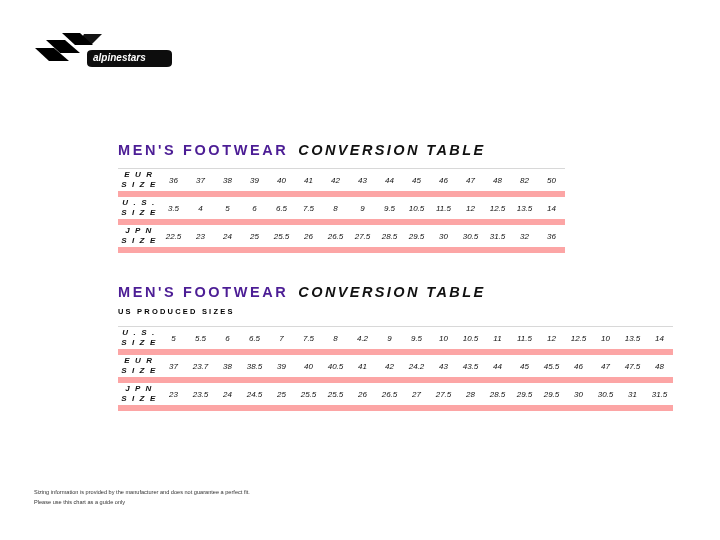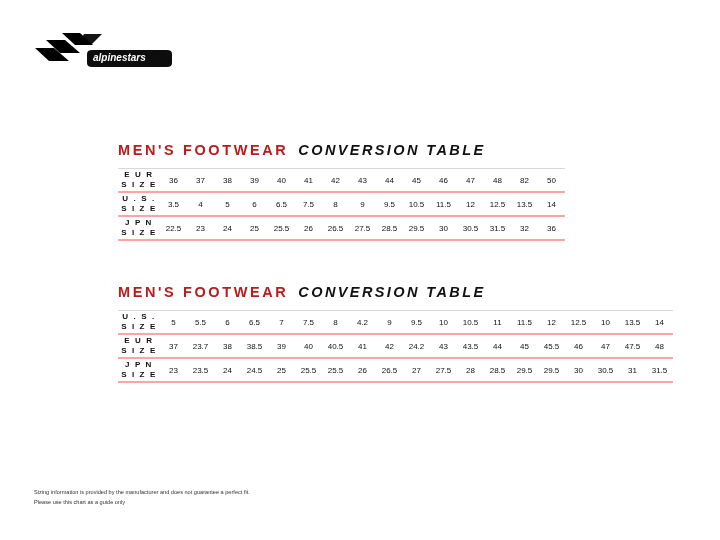--- a/index.html
+++ b/index.html
@@ -42,21 +42,21 @@
 
   .title-row {
     display: flex;
     align-items: baseline;
     white-space: nowrap;
   }
   .title-main {
     font-size: 14.5px;
     font-weight: bold;
     letter-spacing: 2.6px;
-    color: #b91c1c;
+    color: #4c1d95;
   }
   .title-sub {
     font-size: 14.5px;
     font-weight: bold;
     font-style: italic;
     letter-spacing: 2.4px;
     margin-left: 10px;
     color: #111;
   }
   .subtitle {
@@ -74,21 +74,21 @@
   }
   table.size-table td {
     padding: 0;
     vertical-align: middle;
     height: 22px;
     font-size: 8px;
     color: #111;
     text-align: center;
     white-space: nowrap;
   }
-  table.size-table tr { border-bottom: 2px solid #fca5a5; }
+  table.size-table tr { border-bottom: 6px solid #fca5a5; font-style: italic; }
   table.size-table tr:first-child { border-top: 1px solid #d8d8d8; }
 
   td.row-label {
     text-align: left;
     width: 42px;
     padding-left: 7px;
     font-size: 7.5px;
     font-weight: bold;
     letter-spacing: 1.6px;
     line-height: 1.25;
@@ -209,20 +209,21 @@
       </tr>
     </tbody>
       </table>
   </div>
 
   <div class="block block-2">
     <div class="title-row">
       <span class="title-main">MEN'S FOOTWEAR</span>
       <span class="title-sub">CONVERSION TABLE</span>
     </div>
+    <div class="subtitle">US PRODUCED SIZES</div>
     <table class="size-table t2">
       <tbody>
           <tr>
         <td class="row-label">
           <span>U . S .</span>
           <span class="l2">S I Z E</span>
         </td>
         <td class="cell">5</td>
         <td class="cell">5.5</td>
         <td class="cell">6</td>

